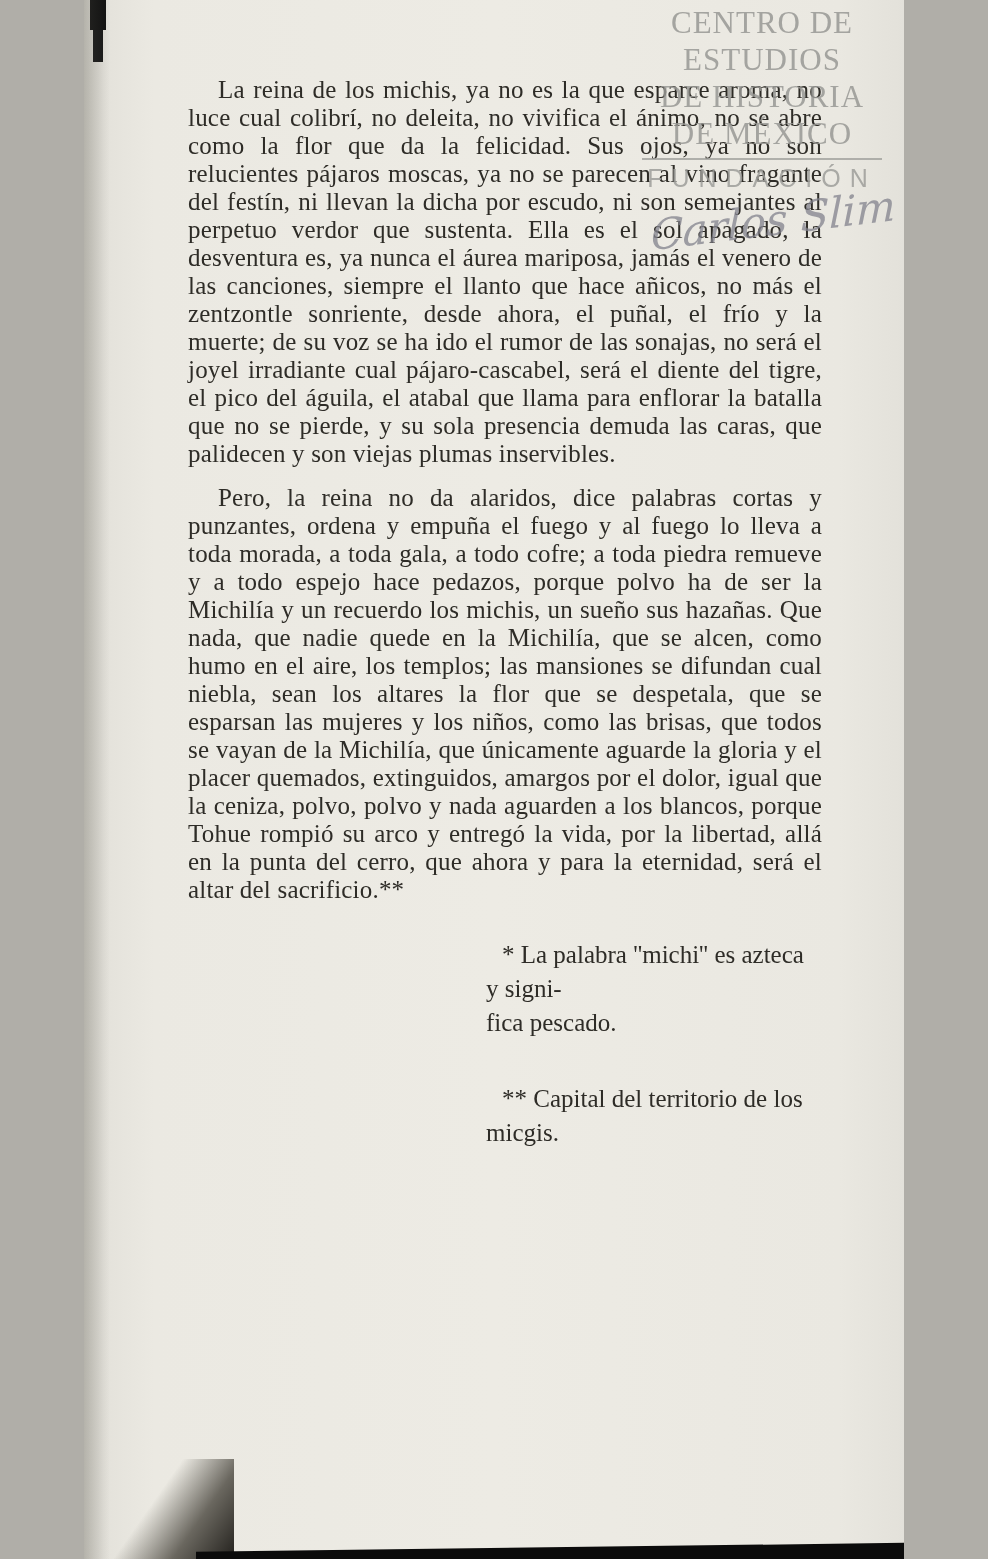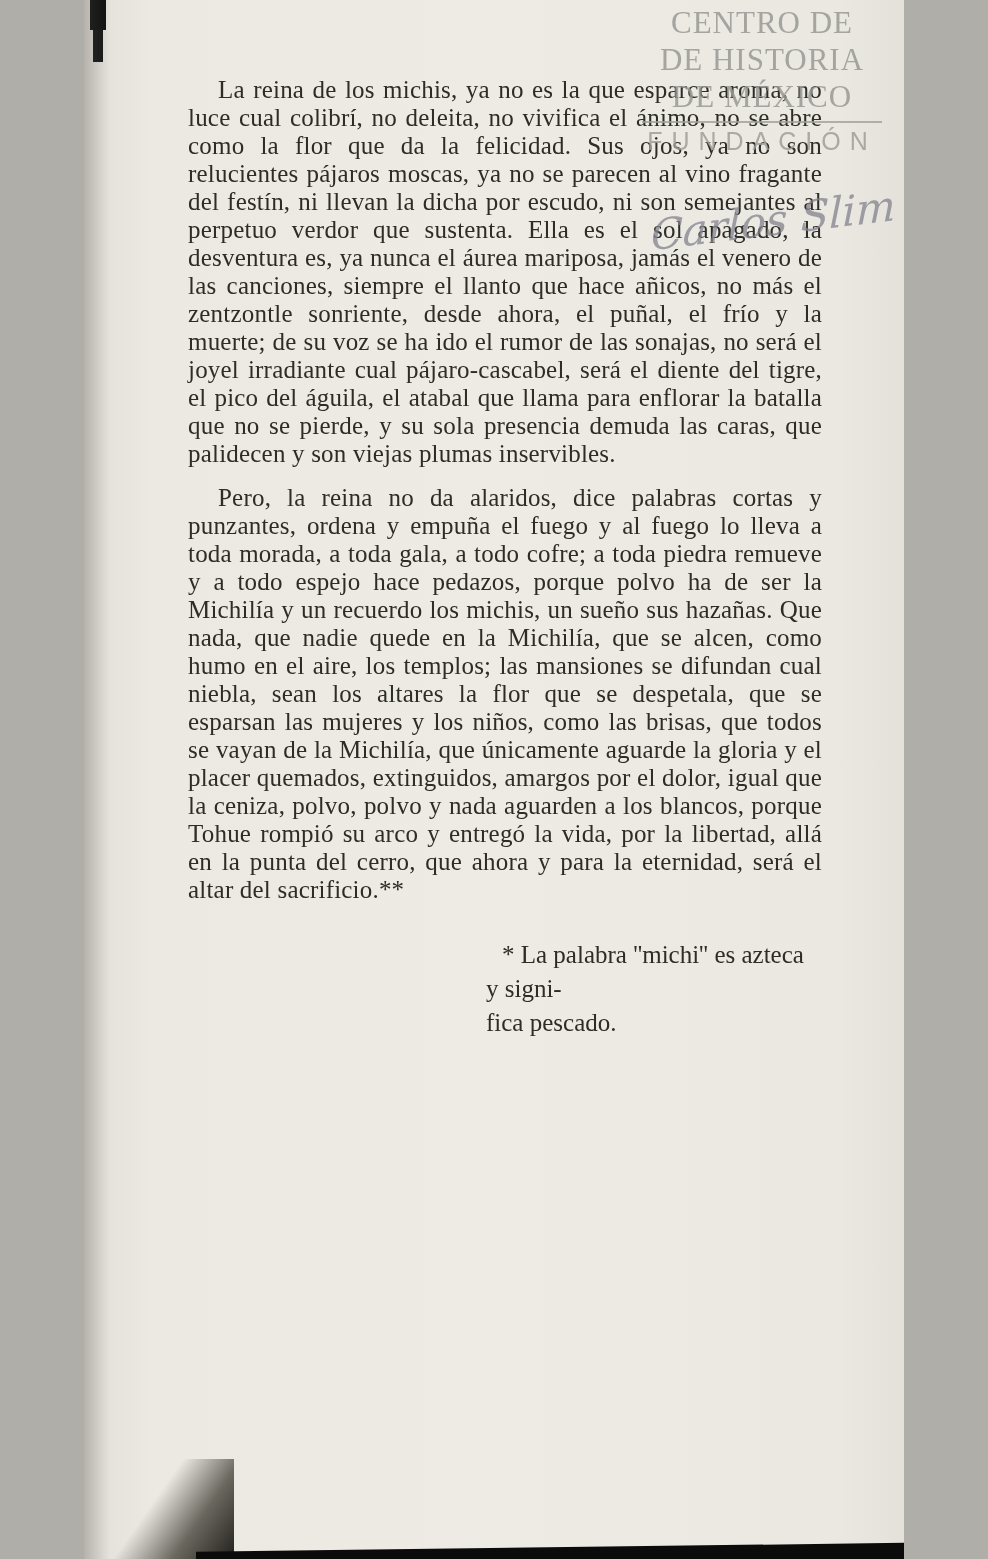--- a/index.html
+++ b/index.html
@@ -99,30 +99,32 @@
 <div class="page">
 
   <div class="mark-tl-a"></div>
   <div class="mark-tl-b"></div>
   <div class="left-shade"></div>
   <div class="corner-bl"></div>
   <div class="bottom-band"></div>
 
   <div class="watermark">
     <div class="wm-line">CENTRO DE</div>
+    <div class="wm-line">ESTUDIOS</div>
     <div class="wm-line">DE HISTORIA</div>
     <div class="wm-line">DE MÉXICO</div>
     <div class="wm-rule"></div>
     <div class="wm-foundation">FUNDACIÓN</div>
     <div class="wm-signature">Carlos Slim</div>
   </div>
 
   <div class="text-block">
     <p class="para">La reina de los michis, ya no es la que esparce aroma, no luce cual colibrí, no deleita, no vivifica el ánimo, no se abre como la flor que da la felicidad. Sus ojos, ya no son relucientes pájaros moscas, ya no se parecen al vino fragante del festín, ni llevan la dicha por escudo, ni son semejantes al perpetuo verdor que sustenta. Ella es el sol apagado, la desventura es, ya nunca el áurea mariposa, jamás el venero de las canciones, siempre el llanto que hace añicos, no más el zentzontle sonriente, desde ahora, el puñal, el frío y la muerte; de su voz se ha ido el rumor de las sonajas, no será el joyel irradiante cual pájaro-cascabel, será el diente del tigre, el pico del águila, el atabal que llama para enflorar la batalla que no se pierde, y su sola presencia demuda las caras, que palidecen y son viejas plumas inservibles.</p>
     <p class="para">Pero, la reina no da alaridos, dice palabras cortas y punzantes, ordena y empuña el fuego y al fuego lo lleva a toda morada, a toda gala, a todo cofre; a toda piedra remueve y a todo espejo hace pedazos, porque polvo ha de ser la Michilía y un recuerdo los michis, un sueño sus hazañas. Que nada, que nadie quede en la Michilía, que se alcen, como humo en el aire, los templos; las mansiones se difundan cual niebla, sean los altares la flor que se despetala, que se esparsan las mujeres y los niños, como las brisas, que todos se vayan de la Michilía, que únicamente aguarde la gloria y el placer quemados, extinguidos, amargos por el dolor, igual que la ceniza, polvo, polvo y nada aguarden a los blancos, porque Tohue rompió su arco y entregó la vida, por la libertad, allá en la punta del cerro, que ahora y para la eternidad, será el altar del sacrificio.**</p>
 
     <div class="footnotes">
       <p>* La palabra ''michi'' es azteca y signi-
 fica pescado.</p>
+      <p>** Capital del territorio de los micgis.</p>
     </div>
   </div>
 
 </div>
 
 </body></html>

